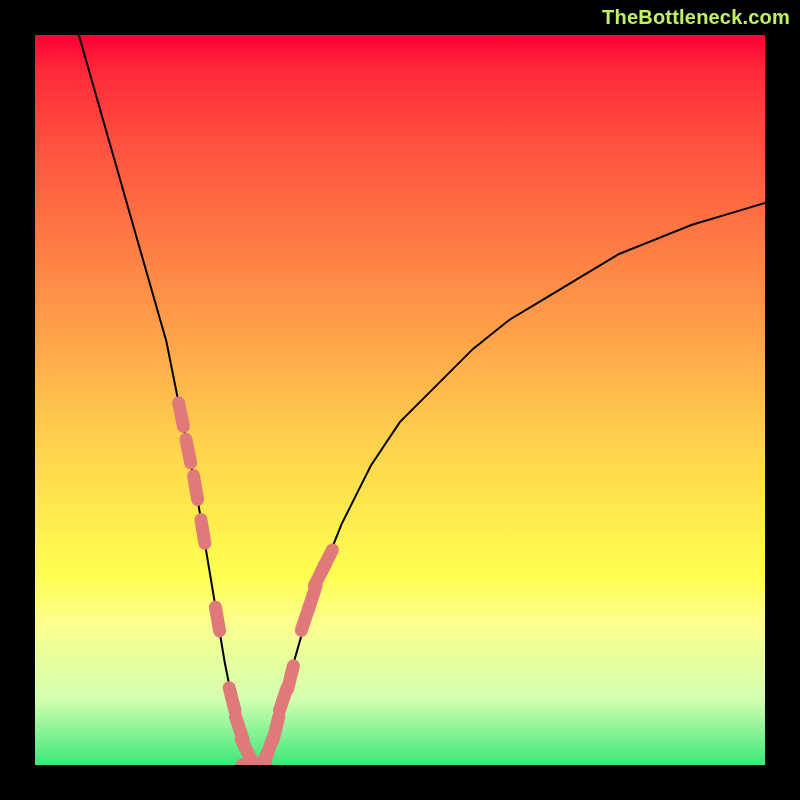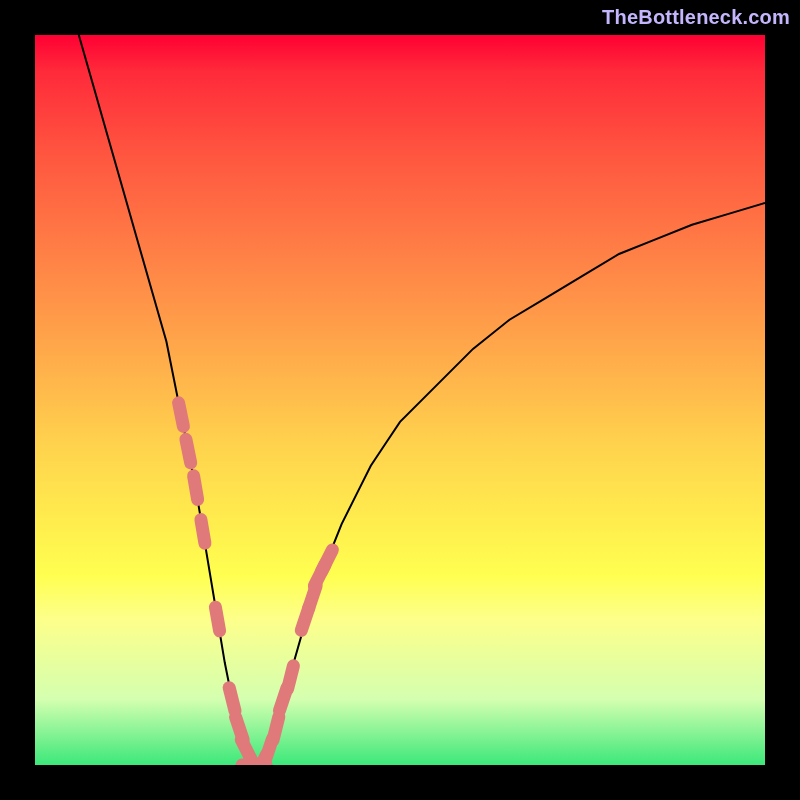--- a/index.html
+++ b/index.html
@@ -35,21 +35,21 @@
     position: absolute;
     left: 0;
     top: 0;
     width: 730px;
     height: 730px;
   }
   .watermark {
     position: absolute;
     top: 6px;
     right: 10px;
-    color: #c4b5fd;
+    color: #bef264;
     font-size: 20px;
     font-weight: 600;
     letter-spacing: 0.2px;
   }
 </style>
 </head>
 <body>
 
 <div class="watermark">TheBottleneck.com</div>
 

